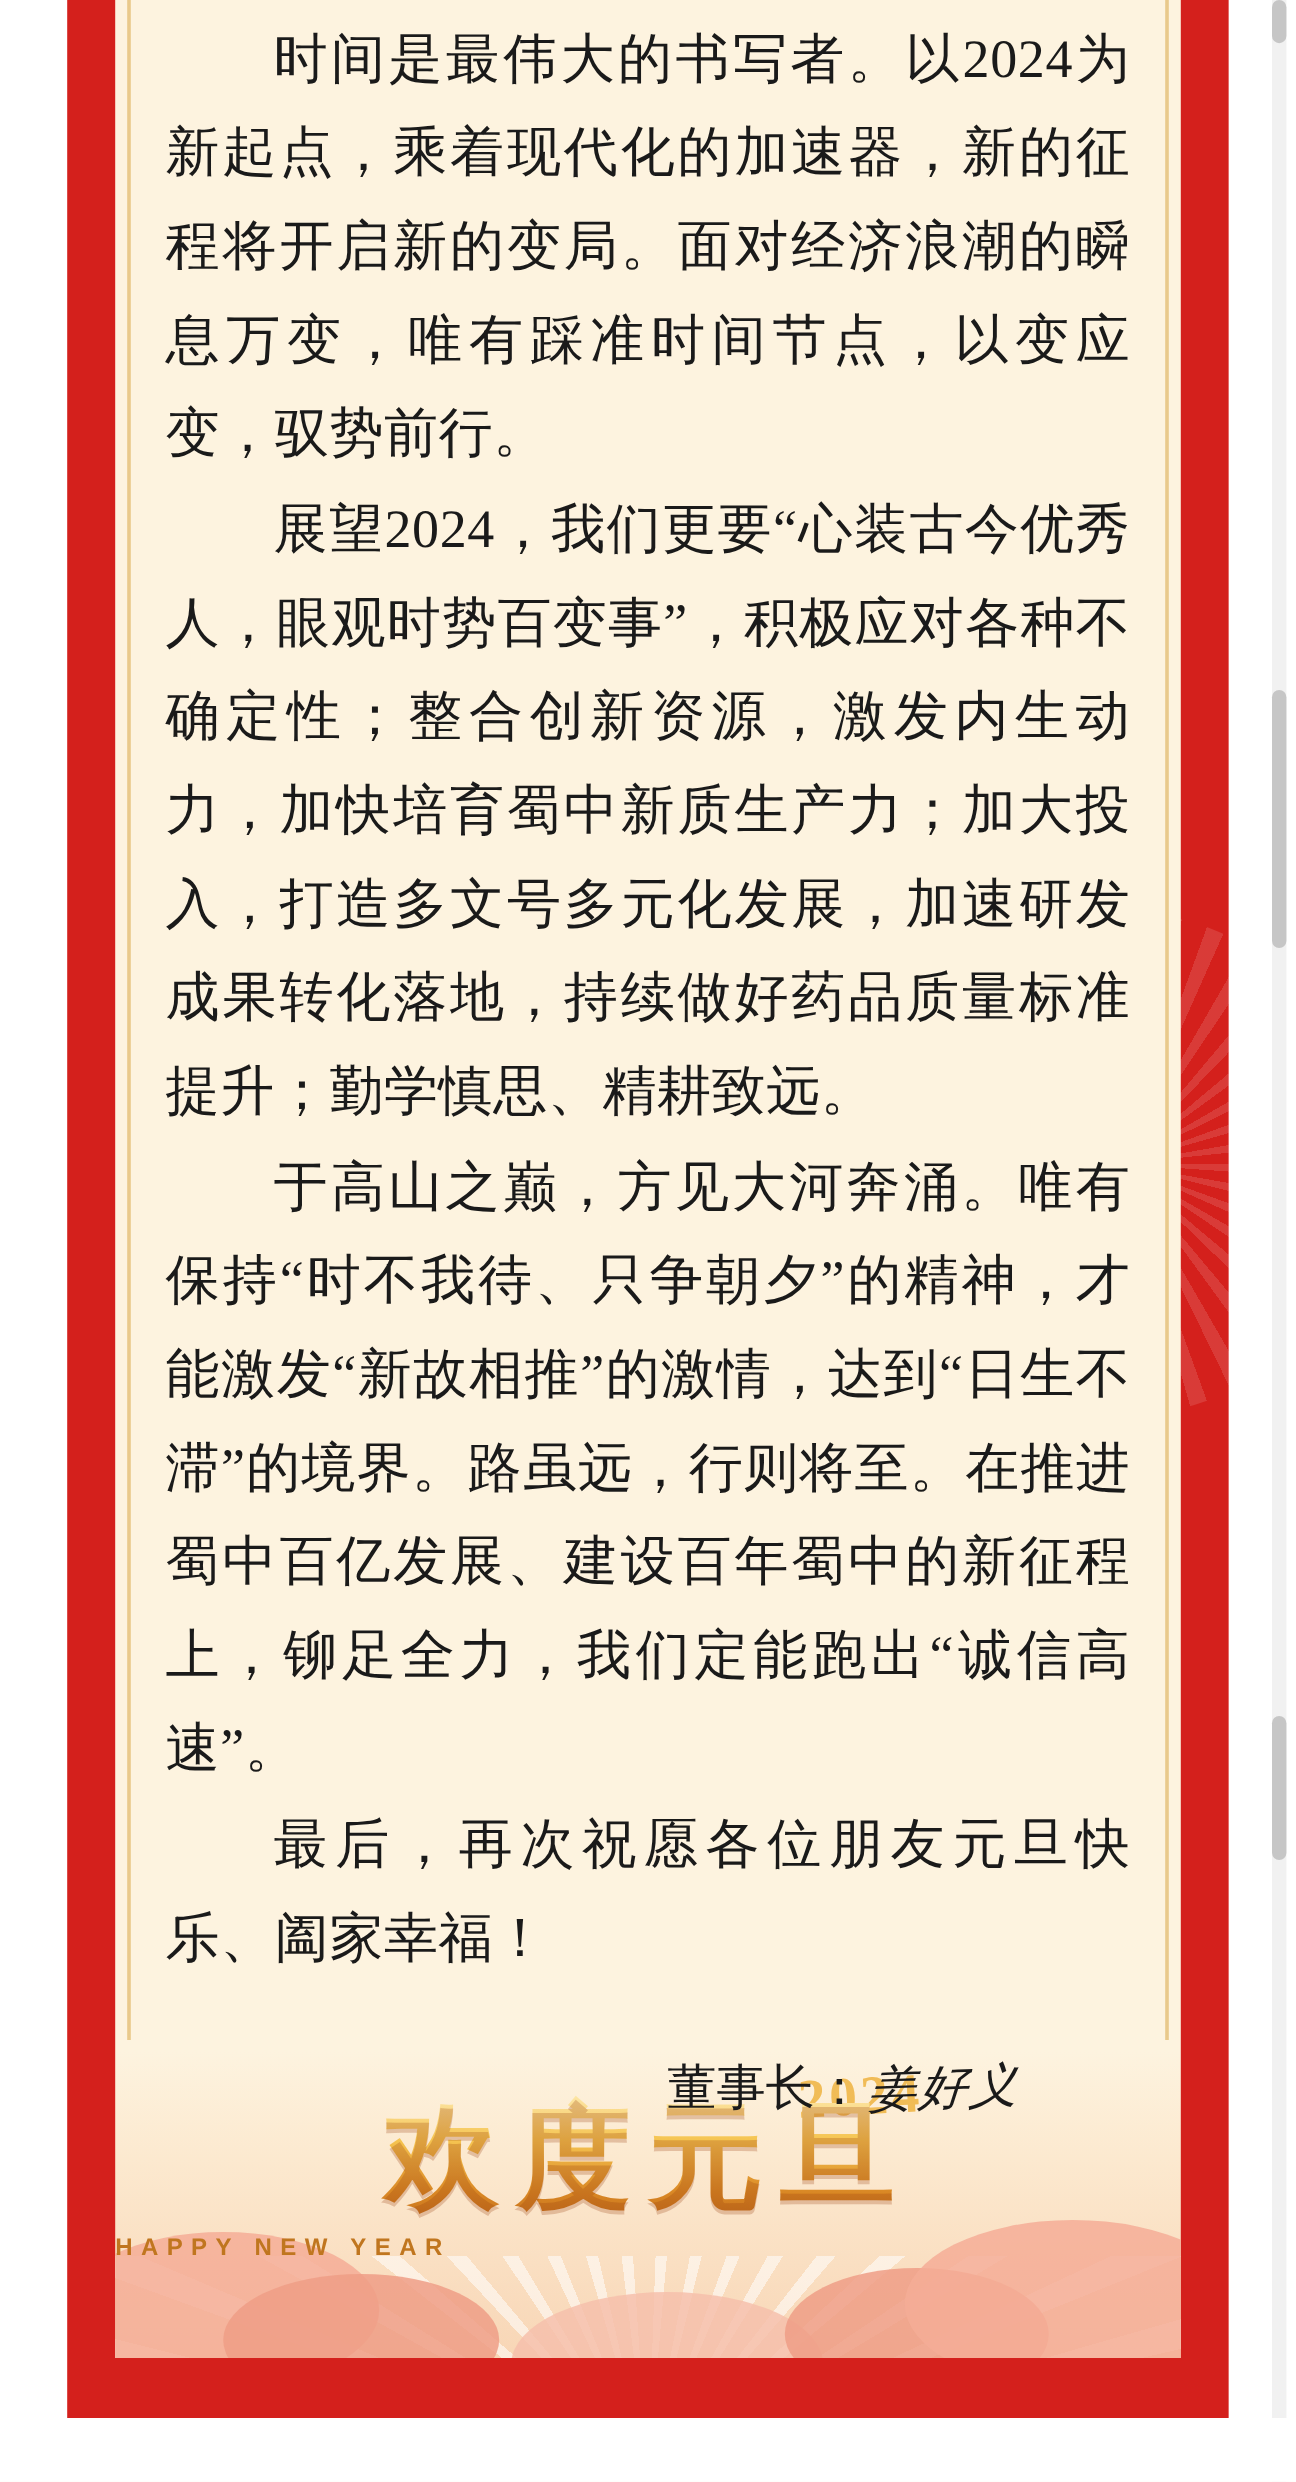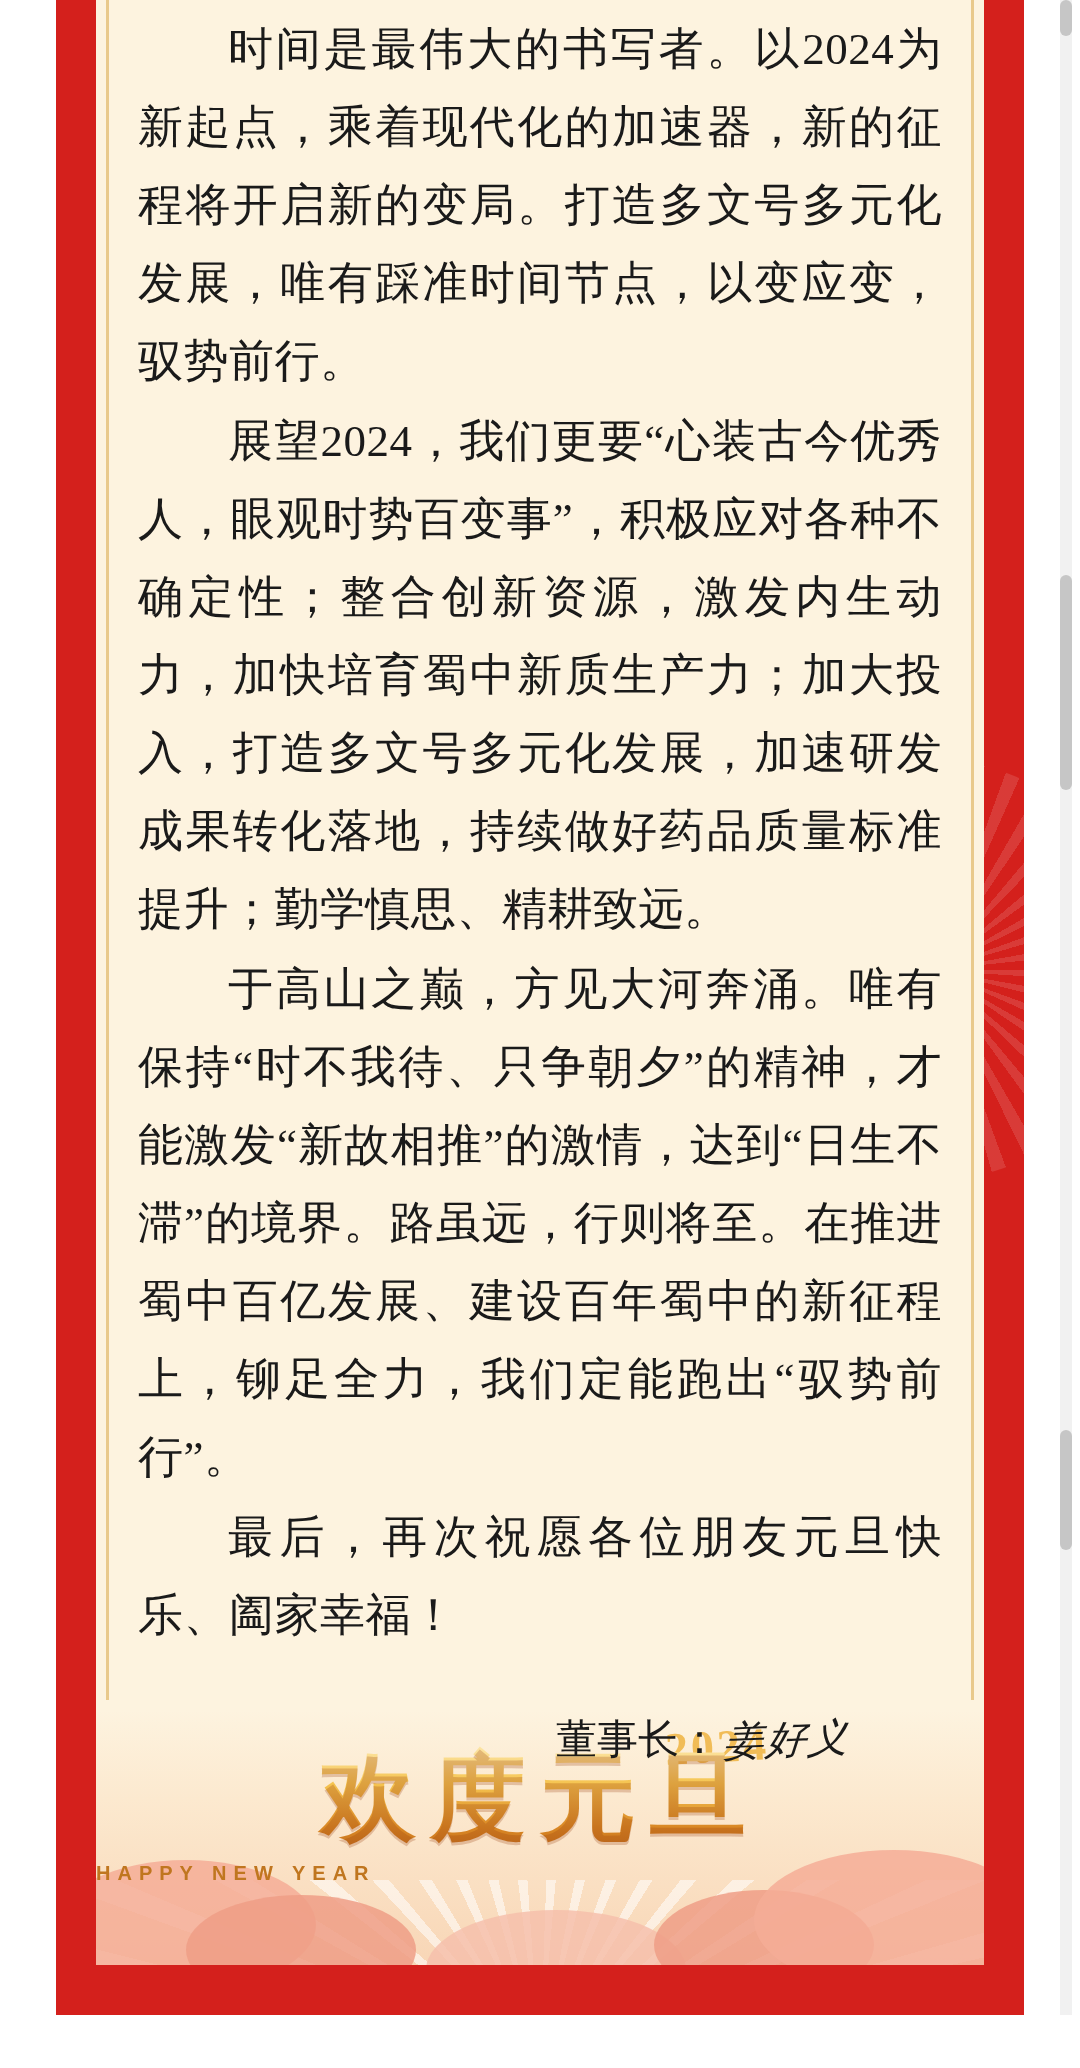--- a/index.html
+++ b/index.html
@@ -256,23 +256,23 @@
 
   <div class="left-gutter"></div>
 
   <div class="poster">
 
     <div class="burst"></div>
 
     <div class="paper">
 
       <div class="body-text">
-        <p>时间是最伟大的书写者。以2024为新起点，乘着现代化的加速器，新的征程将开启新的变局。打造多文号多元化发展，唯有踩准时间节点，以变应变，驭势前行。</p>
+        <p>时间是最伟大的书写者。以2024为新起点，乘着现代化的加速器，新的征程将开启新的变局。面对经济浪潮的瞬息万变，唯有踩准时间节点，以变应变，驭势前行。</p>
         <p>展望2024，我们更要“心装古今优秀人，眼观时势百变事”，积极应对各种不确定性；整合创新资源，激发内生动力，加快培育蜀中新质生产力；加大投入，打造多文号多元化发展，加速研发成果转化落地，持续做好药品质量标准提升；勤学慎思、精耕致远。</p>
-        <p>于高山之巅，方见大河奔涌。唯有保持“时不我待、只争朝夕”的精神，才能激发“新故相推”的激情，达到“日生不滞”的境界。路虽远，行则将至。在推进蜀中百亿发展、建设百年蜀中的新征程上，铆足全力，我们定能跑出“驭势前行”。</p>
+        <p>于高山之巅，方见大河奔涌。唯有保持“时不我待、只争朝夕”的精神，才能激发“新故相推”的激情，达到“日生不滞”的境界。路虽远，行则将至。在推进蜀中百亿发展、建设百年蜀中的新征程上，铆足全力，我们定能跑出“诚信高速”。</p>
         <p>最后，再次祝愿各位朋友元旦快乐、阖家幸福！</p>
       </div>
 
       <div class="signature">
         <span class="sig-line sig-chairman">
           <span>董事长：</span>
           <span class="handwriting">姜好义</span>
         </span>
       </div>
 

